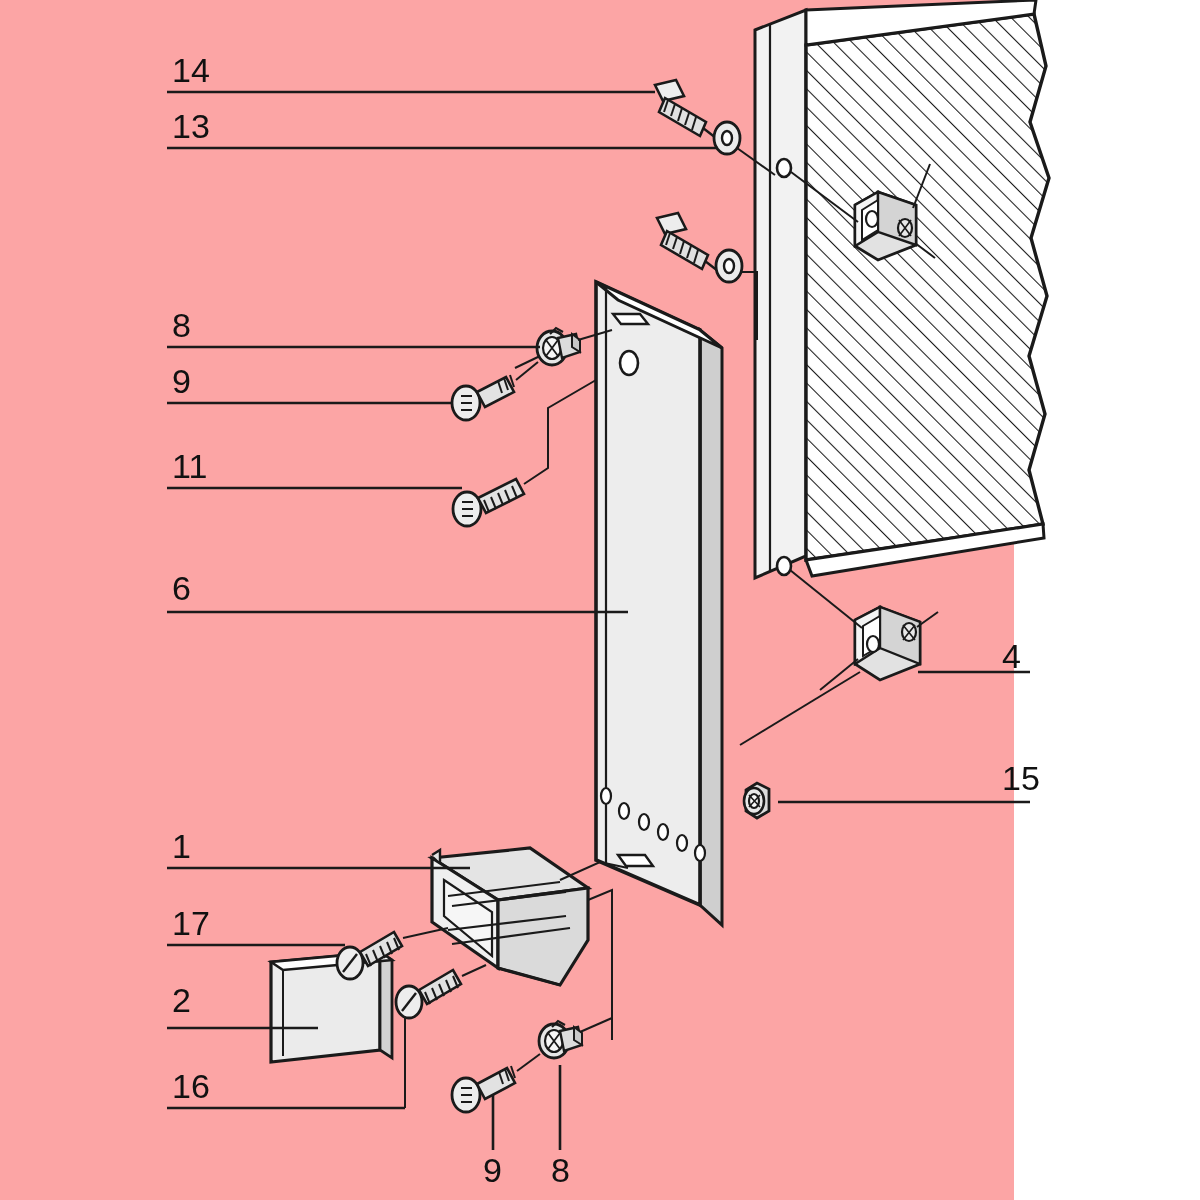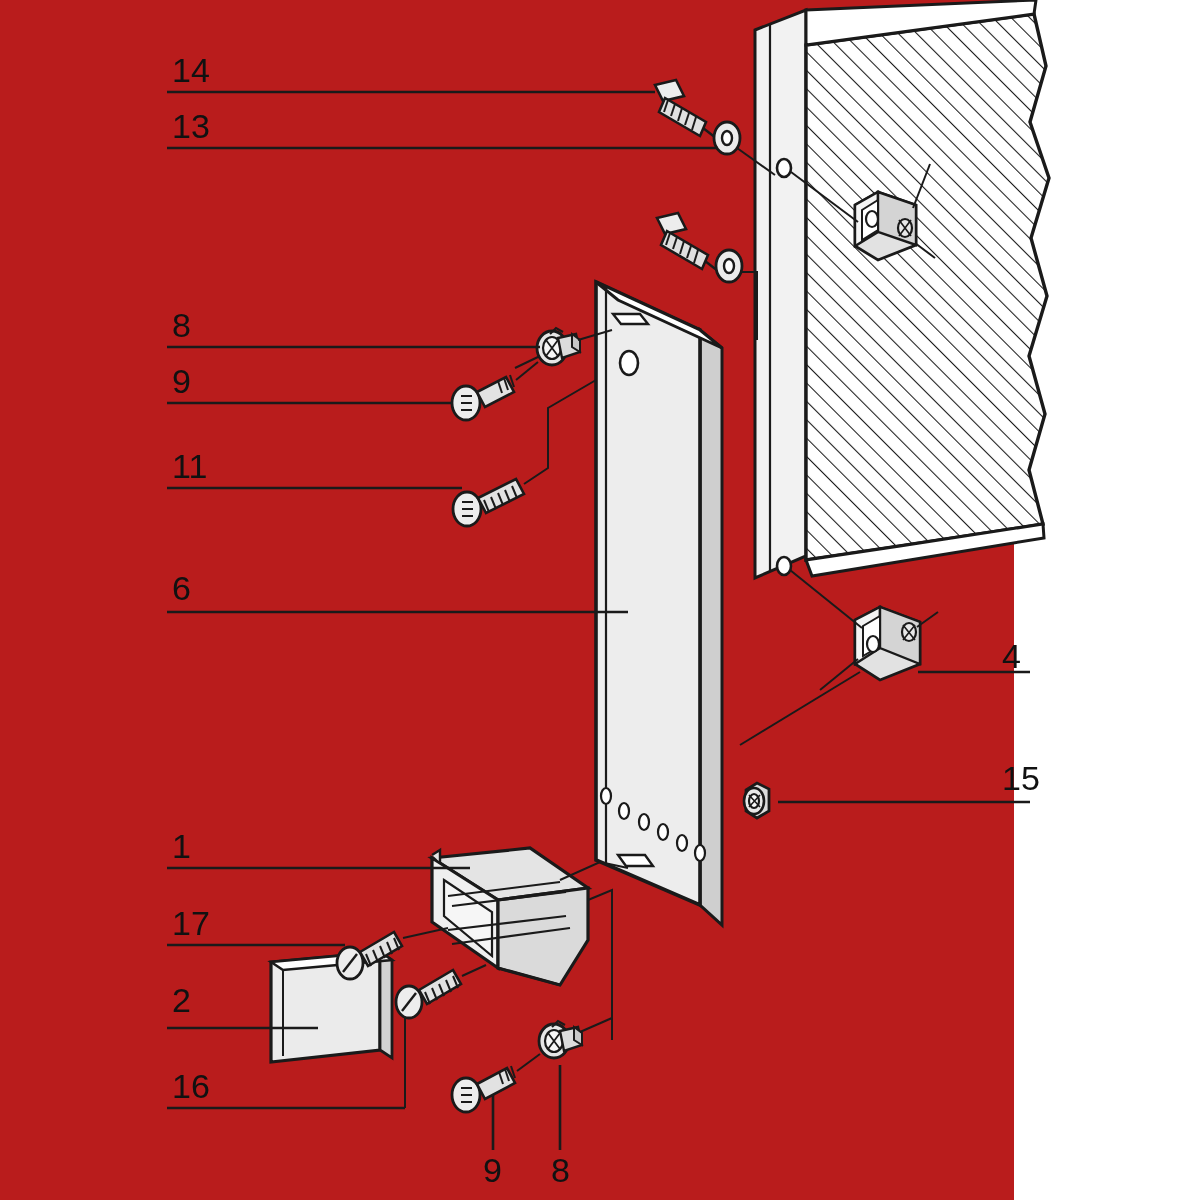--- a/index.html
+++ b/index.html
@@ -10,21 +10,21 @@
   body {
     width: 1200px;
     height: 1200px;
     font-family: "Liberation Sans", sans-serif;
     overflow: hidden;
   }
   #diagram-root {
     position: relative;
     width: 1014px;
     height: 1200px;
-    background: #b91c1c;
+    background: #fca5a5;
   }
   #diagram-svg {
     position: absolute;
     top: 0;
     left: 0;
     width: 1200px;
     height: 1200px;
     display: block;
   }
   .callout-num {

